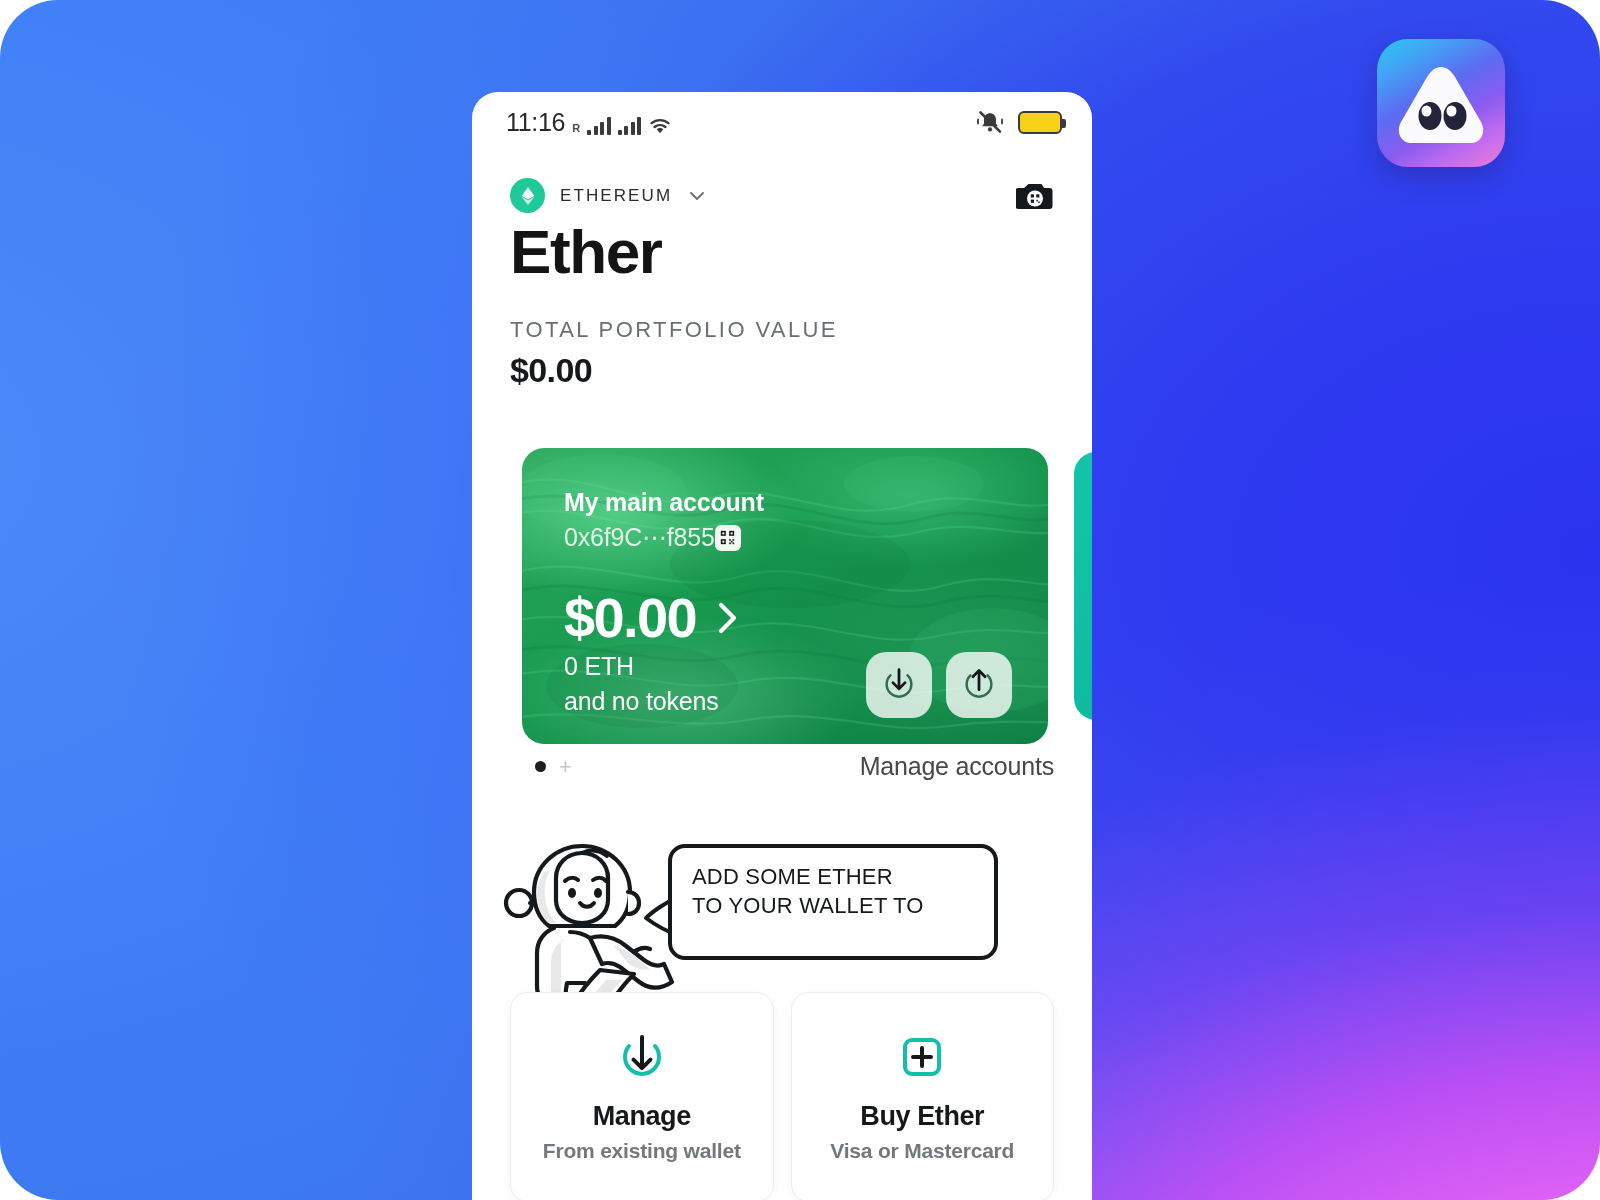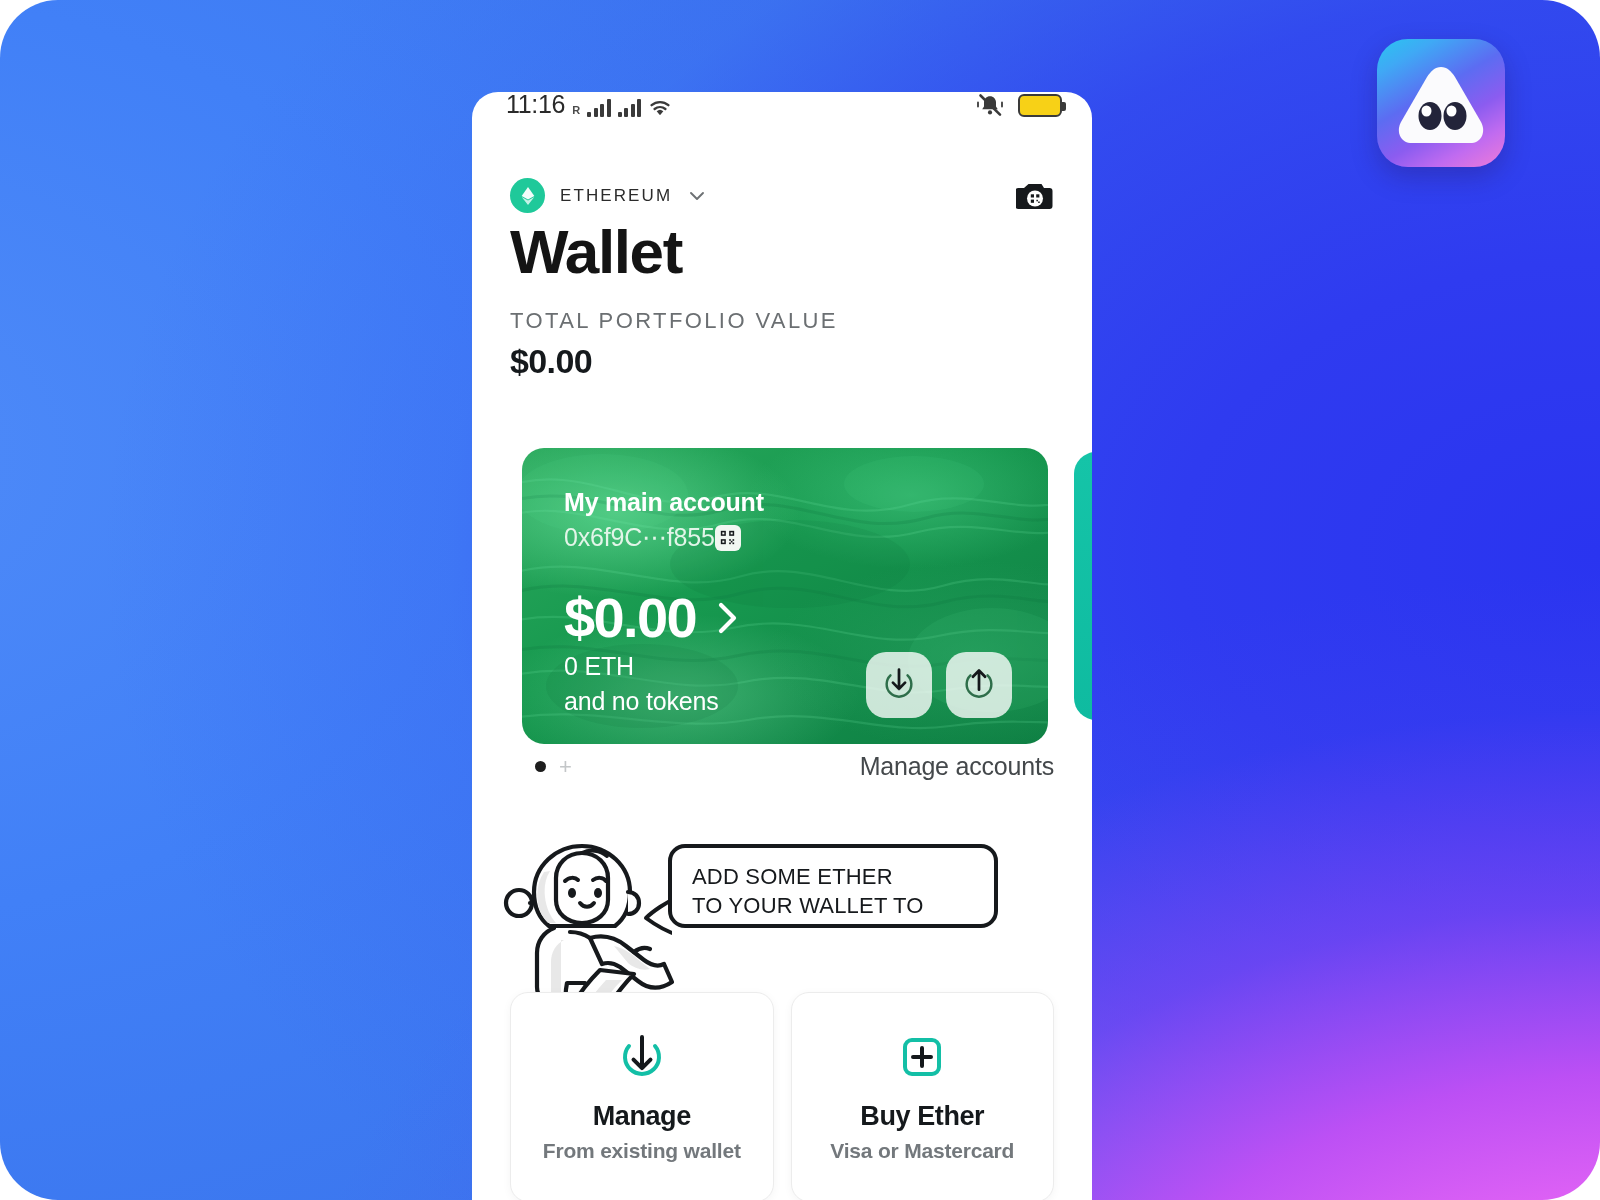--- a/index.html
+++ b/index.html
@@ -38,21 +38,21 @@
   #phone{
     position:absolute; left:472px; top:92px; width:620px; height:1108px;
     background:#ffffff;
     border-radius:26px 26px 0 0;
     overflow:hidden;
   }
 
   
   #statusbar{
     position:absolute; left:0; top:0; width:620px; height:60px;
-    display:flex; align-items:flex-start; justify-content:space-between;
+    display:flex; align-items:center; justify-content:space-between;
     padding:0 30px 0 34px;
   }
   #sb-left{ display:flex; align-items:flex-end; gap:7px; }
   #clock{ font-size:25px; color:#2a2a2a; letter-spacing:-0.3px; line-height:1; }
   #roaming{ font-size:11px; color:#4b4b4b; font-weight:700; line-height:1; margin-bottom:1px;}
   .bars{ display:flex; align-items:flex-end; gap:2.5px; height:19px; }
   .bars i{ display:block; width:4px; background:#3a3a3a; border-radius:1px; }
   .bars i:nth-child(1){ height:5px; }
   .bars i:nth-child(2){ height:9px; }
   .bars i:nth-child(3){ height:13px; }
@@ -78,21 +78,21 @@
     background:#1fc99a; display:flex; align-items:center; justify-content:center;
   }
   #chain-name{ font-size:17px; letter-spacing:2.1px; color:#2b2b2b; font-weight:400; }
   #chain-caret{ width:20px; height:20px; }
   #scan-btn{ width:38px; height:32px; }
   #page-title{
     font-size:62px; font-weight:700; color:#141414; letter-spacing:-1.4px;
     margin-top:6px; line-height:1.08;
   }
   #portfolio-label{
-    font-size:22px; letter-spacing:2.4px; color:#6b6f72; margin-top:22px; font-weight:400;
+    font-size:22px; letter-spacing:2.4px; color:#6b6f72; margin-top:31px; font-weight:400;
   }
   #portfolio-value{
     font-size:34px; font-weight:700; color:#15191c; margin-top:8px; letter-spacing:-0.6px;
   }
 
   
   #carousel{ position:absolute; left:0; top:328px; width:620px; height:330px; }
   #peek-card{
     position:absolute; left:602px; top:32px; width:120px; height:268px;
     border-radius:22px; background:linear-gradient(180deg,#15c4a8 0%, #0fbba0 100%);
@@ -138,21 +138,21 @@
   }
   #dots{ display:flex; align-items:center; gap:13px; padding-left:25px; }
   #dot-active{ width:11px; height:11px; border-radius:50%; background:#1d1d1d; }
   #dot-add{ font-size:22px; color:#c3c6c8; line-height:1; }
   #manage-accounts{ font-size:25px; color:#44484b; letter-spacing:-0.2px; }
 
   
   #mascot{ position:absolute; left:22px; top:728px; width:215px; height:215px; }
   #mascot svg{ width:100%; height:100%; display:block; }
   #bubble{
-    position:absolute; left:196px; top:752px; width:330px; height:84px;
+    position:absolute; left:196px; top:752px; width:330px; height:116px;
     border:4px solid #16191c; border-radius:17px; background:#ffffff;
     padding:14px 20px;
   }
   #bubble-text{ font-size:22px; color:#16191c; line-height:1.33; letter-spacing:0.2px; }
   #bubble-tail{ position:absolute; left:170px; top:800px; width:40px; height:48px; }
 
   
   #actions{
     position:absolute; left:0; top:900px; width:620px; padding:0 38px;
     display:flex; gap:17px;
@@ -247,21 +247,21 @@
           <g fill="#16191c">
             <rect x="14.8" y="14.3" width="3.2" height="3.2"></rect>
             <rect x="20.2" y="14.3" width="3.2" height="3.2"></rect>
             <rect x="14.8" y="19.6" width="3.2" height="3.2"></rect>
             <rect x="20.4" y="19.8" width="1.5" height="1.5"></rect>
             <rect x="22.2" y="21.5" width="1.5" height="1.5"></rect>
           </g>
         </svg>
       </div>
     </div>
-    <div id="page-title">Wallet</div>
+    <div id="page-title">Ether</div>
     <div id="portfolio-label">TOTAL PORTFOLIO VALUE</div>
     <div id="portfolio-value">$0.00</div>
   </div>
 
   <div id="carousel">
     <div id="peek-card"></div>
 
     <div id="account-card">
       <svg id="marble" viewBox="0 0 526 296" preserveAspectRatio="none">
         <g fill="none" stroke="#7ef0b0" stroke-width="2.2" opacity="0.30">

